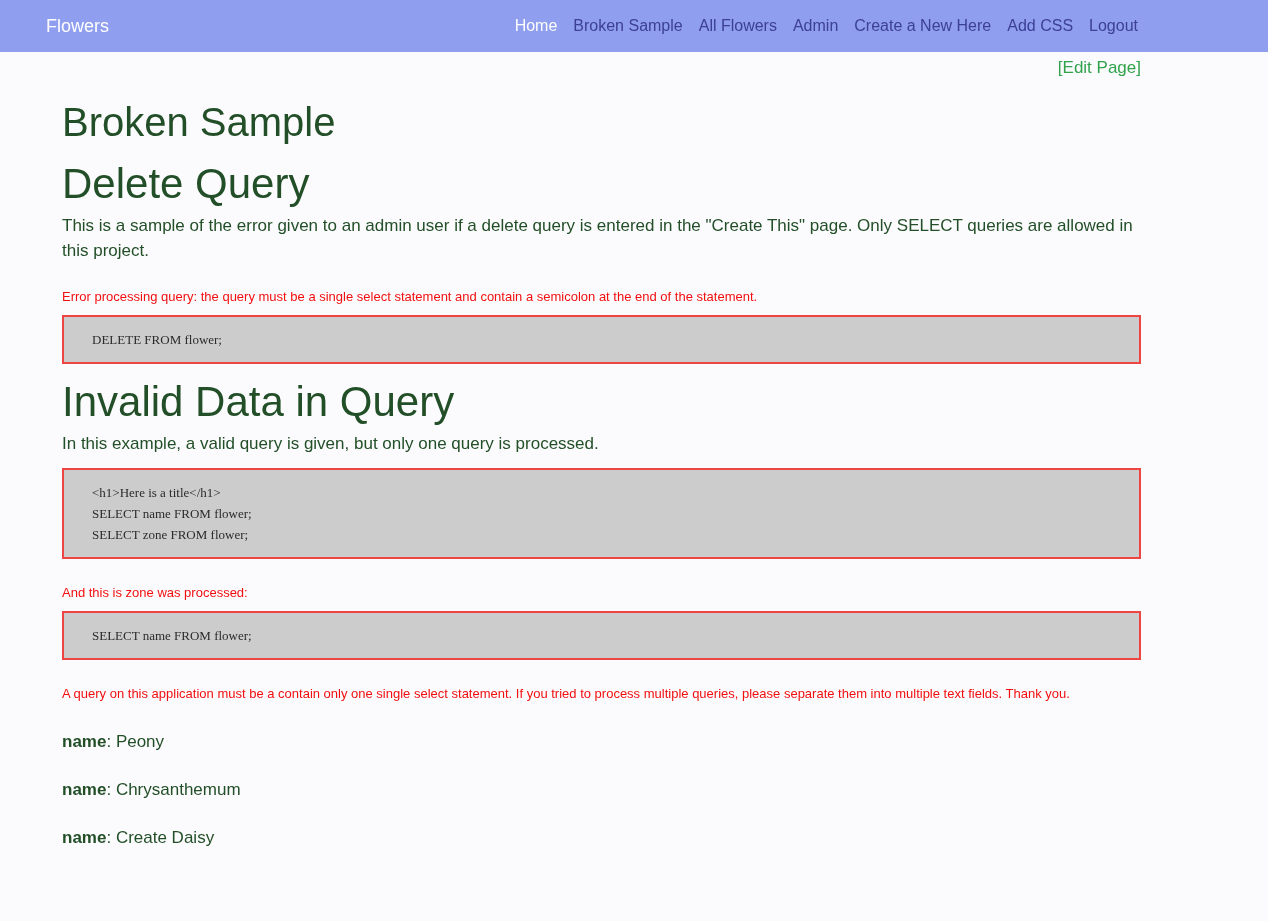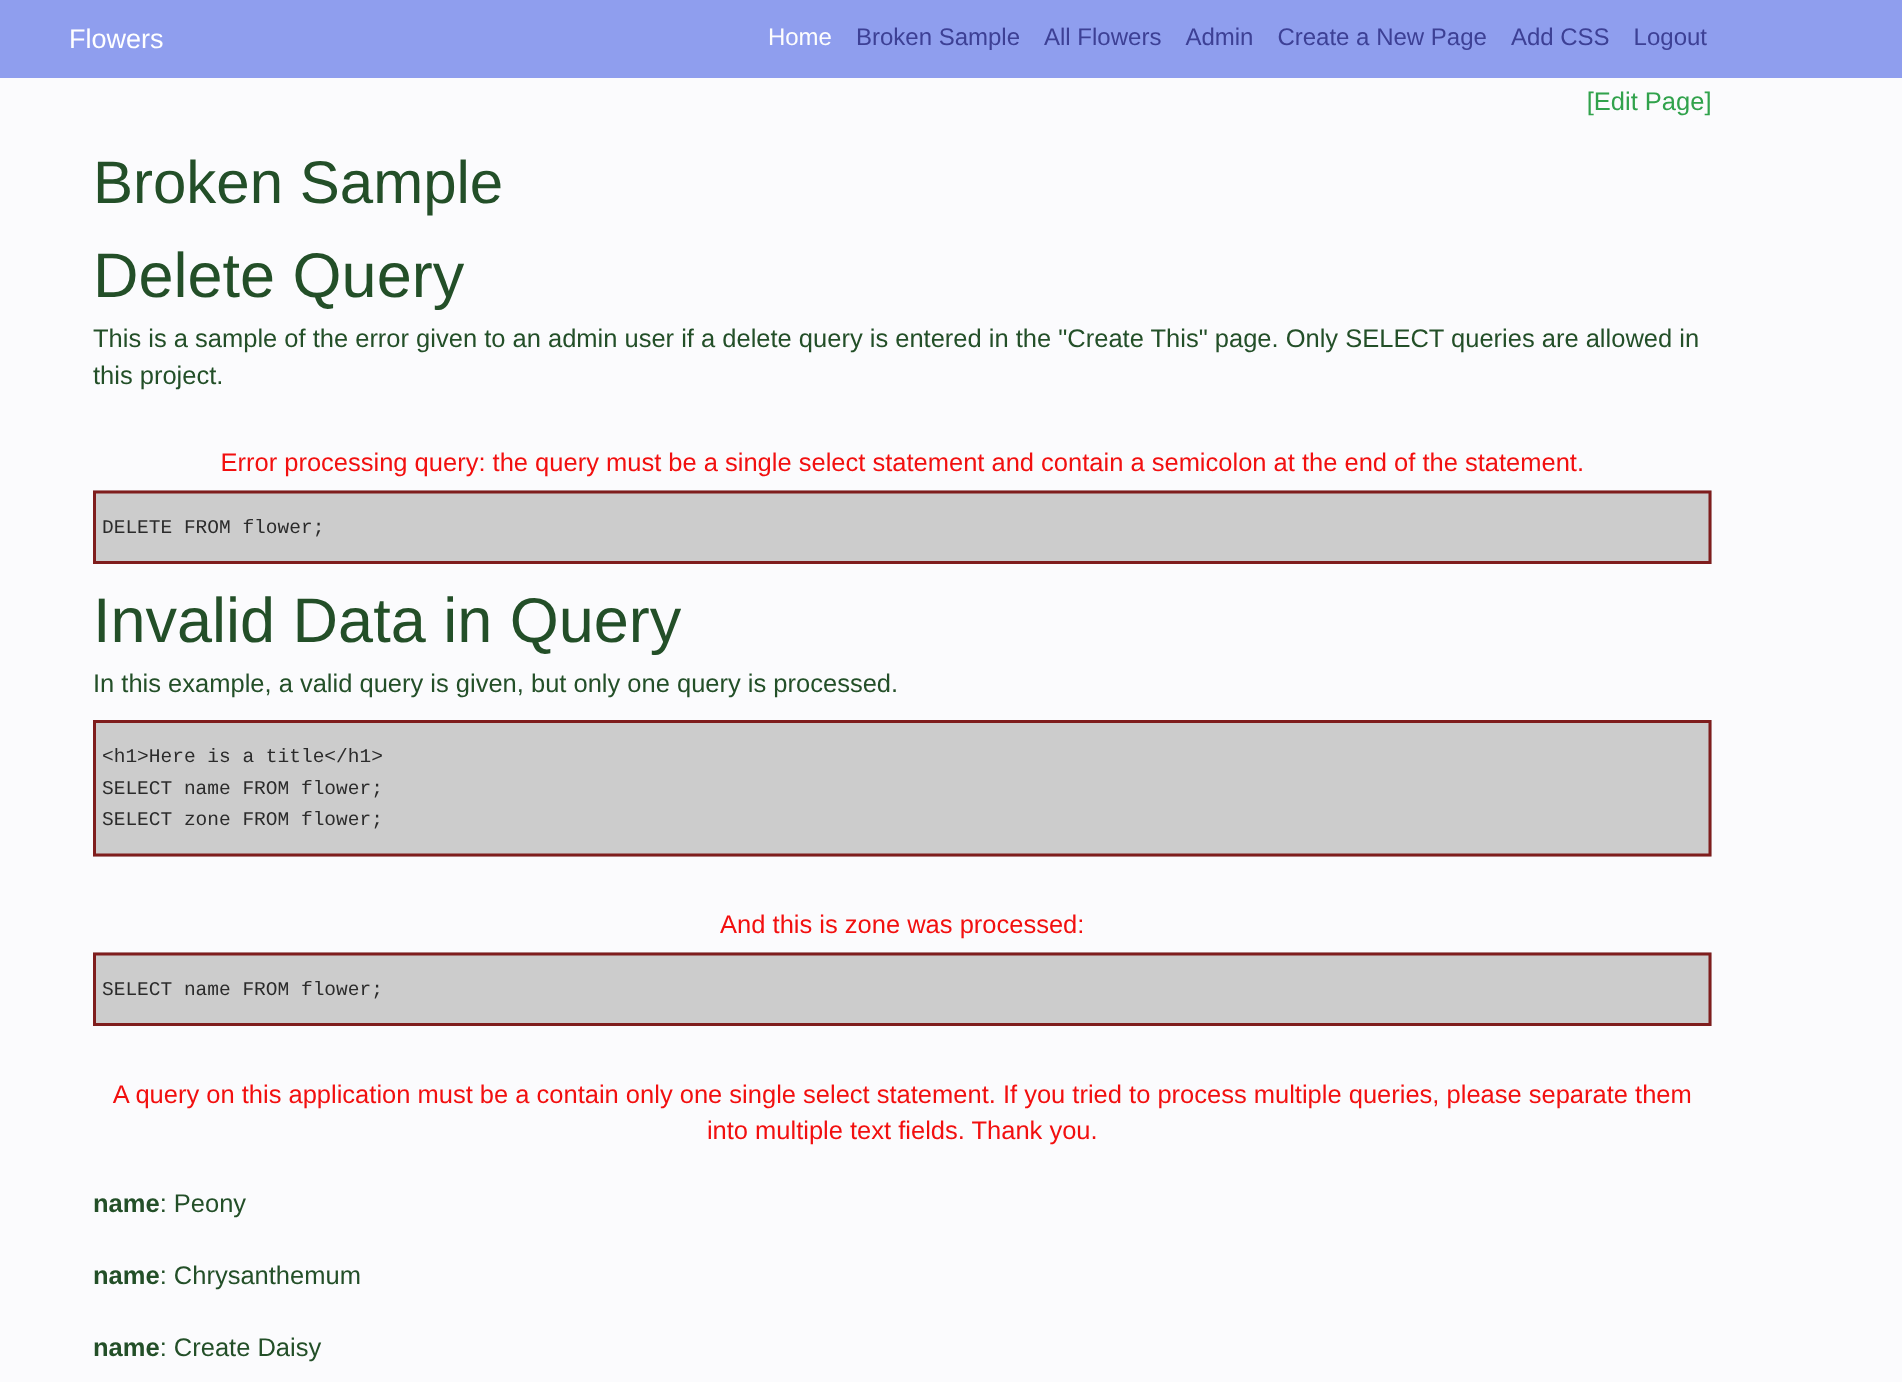--- a/index.html
+++ b/index.html
@@ -84,32 +84,31 @@
     margin-top: 19px;
     margin-bottom: 10px;
   }
   p.desc {
     font-size: 17px;
     line-height: 24.5px;
     margin: 12px 0;
     color: #234f28;
   }
   p.red-msg {
-    font-size: 17px;
+    font-size: 13px;
     line-height: 24.5px;
     color: #f20f0f;
-    margin-top: 34px;
+    margin-top: 22px;
     margin-bottom: 5px;
-    text-align: center;
   }
   pre.code-block {
     background: #cccccc;
-    border: 2px solid #7f1d1d;
-    padding: 12px 4px;
-    font-family: Liberation Mono, monospace;
+    border: 2px solid #ef4444;
+    padding: 12px 28px;
+    font-family: Liberation Serif, serif;
     font-size: 13px;
     line-height: 21px;
     color: #2b2b2b;
     white-space: pre;
     margin-bottom: 10px;
   }
   .result-row {
     font-size: 17px;
     line-height: 24px;
     margin: 24px 0;
@@ -121,21 +120,21 @@
 </head>
 <body>
 
 <nav class="navbar">
   <a class="brand" href="#">Flowers</a>
   <div class="nav-links">
     <a class="nav-link active" href="#">Home</a>
     <a class="nav-link" href="#">Broken Sample</a>
     <a class="nav-link" href="#">All Flowers</a>
     <a class="nav-link" href="#">Admin</a>
-    <a class="nav-link" href="#">Create a New Page</a>
+    <a class="nav-link" href="#">Create a New Here</a>
     <a class="nav-link" href="#">Add CSS</a>
     <a class="nav-link" href="#">Logout</a>
   </div>
 </nav>
 
 <div class="page">
   <div class="container">
 
     <div class="edit-row">
       <a class="edit-link" href="#">[Edit Page]</a>

